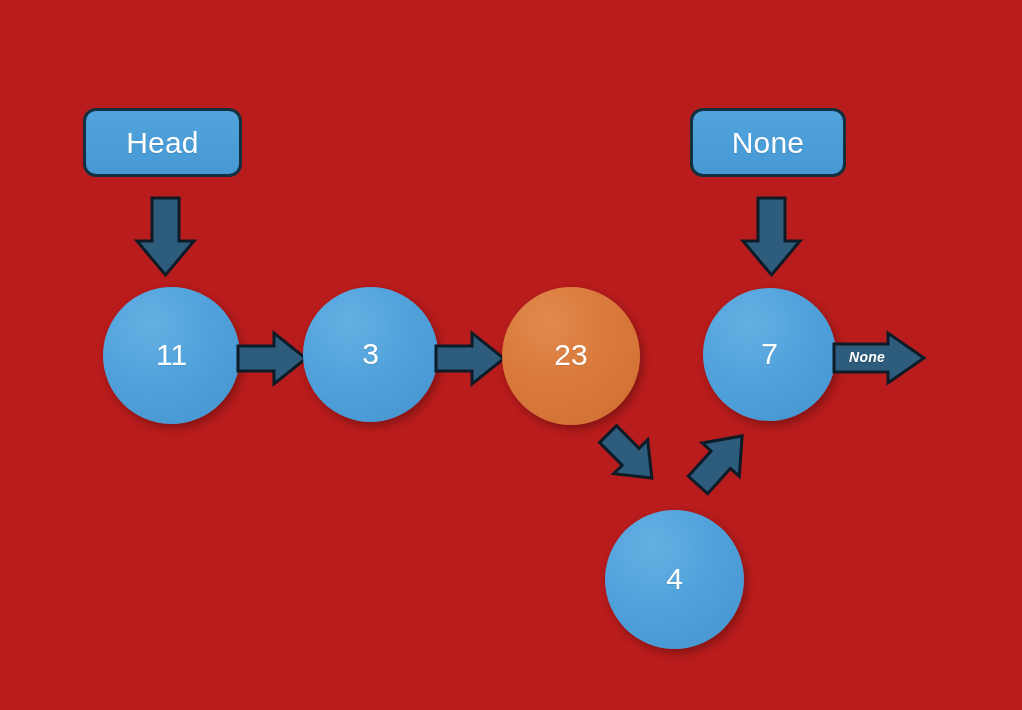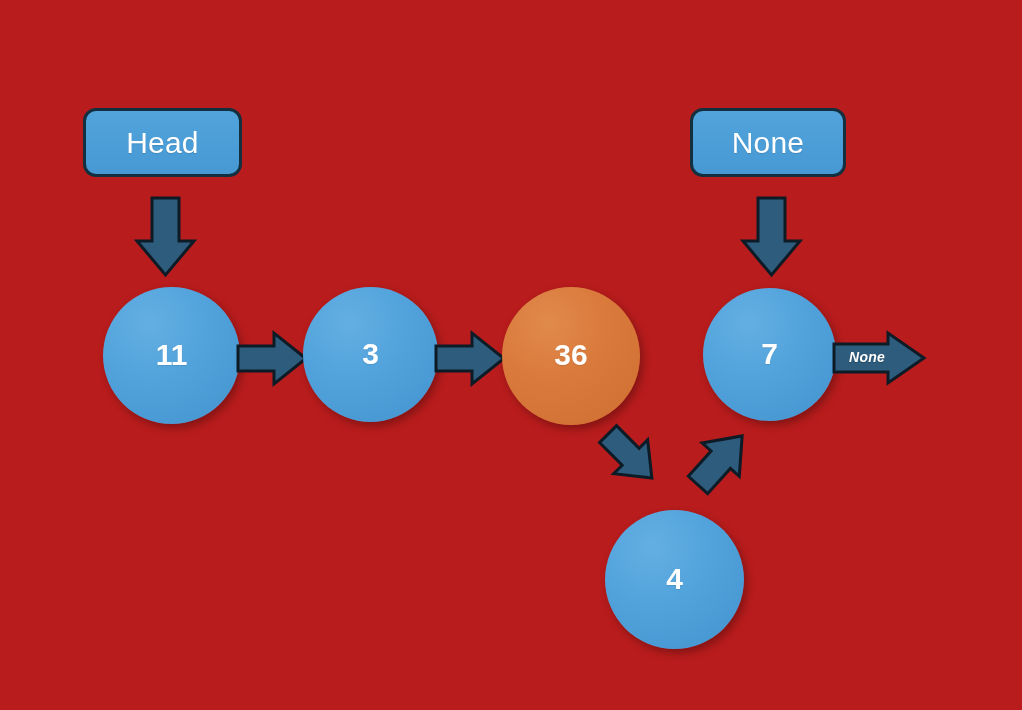--- a/index.html
+++ b/index.html
@@ -35,21 +35,21 @@
   }
   
   .node {
     position: absolute;
     border-radius: 50%;
     display: flex;
     align-items: center;
     justify-content: center;
     color: #FFFFFF;
     font-size: 30px;
-    font-weight: 700;
+    font-weight: 400;
     box-shadow: 3px 4px 9px rgba(0,0,0,0.30);
   }
   .node.blue {
     background: radial-gradient(circle at 34% 26%, #64AFE2 0%, #52A3DC 42%, #4394CE 100%);
   }
   .node.orange {
     background: radial-gradient(circle at 34% 26%, #E08A4C 0%, #D9793B 45%, #CE6E31 100%);
   }
   .node .val {
     position: relative;
@@ -111,21 +111,21 @@
     <span class="val">3</span>
   </div>
 
   <div class="arrow" style="left:434px; top:330px;">
     <svg width="78" height="58" viewBox="0 0 78 58">
       <polygon points="2,16 38,16 38,3 70,28.5 38,54 38,41 2,41" fill="#2E5C7D" stroke="#0D1B26" stroke-width="3" stroke-linejoin="miter"></polygon>
     </svg>
   </div>
 
   <div class="node orange" style="left:502px; top:287px; width:138px; height:138px;">
-    <span class="val">36</span>
+    <span class="val">23</span>
   </div>
 
   <div class="arrow" style="left:592px; top:428px;">
     <svg width="90" height="90" viewBox="0 0 90 90">
       <g transform="rotate(45 33 33)">
         <polygon points="2,14 34,14 34,2 64,26 34,50 34,38 2,38" fill="#2E5C7D" stroke="#0D1B26" stroke-width="3" stroke-linejoin="miter"></polygon>
       </g>
     </svg>
   </div>
 

